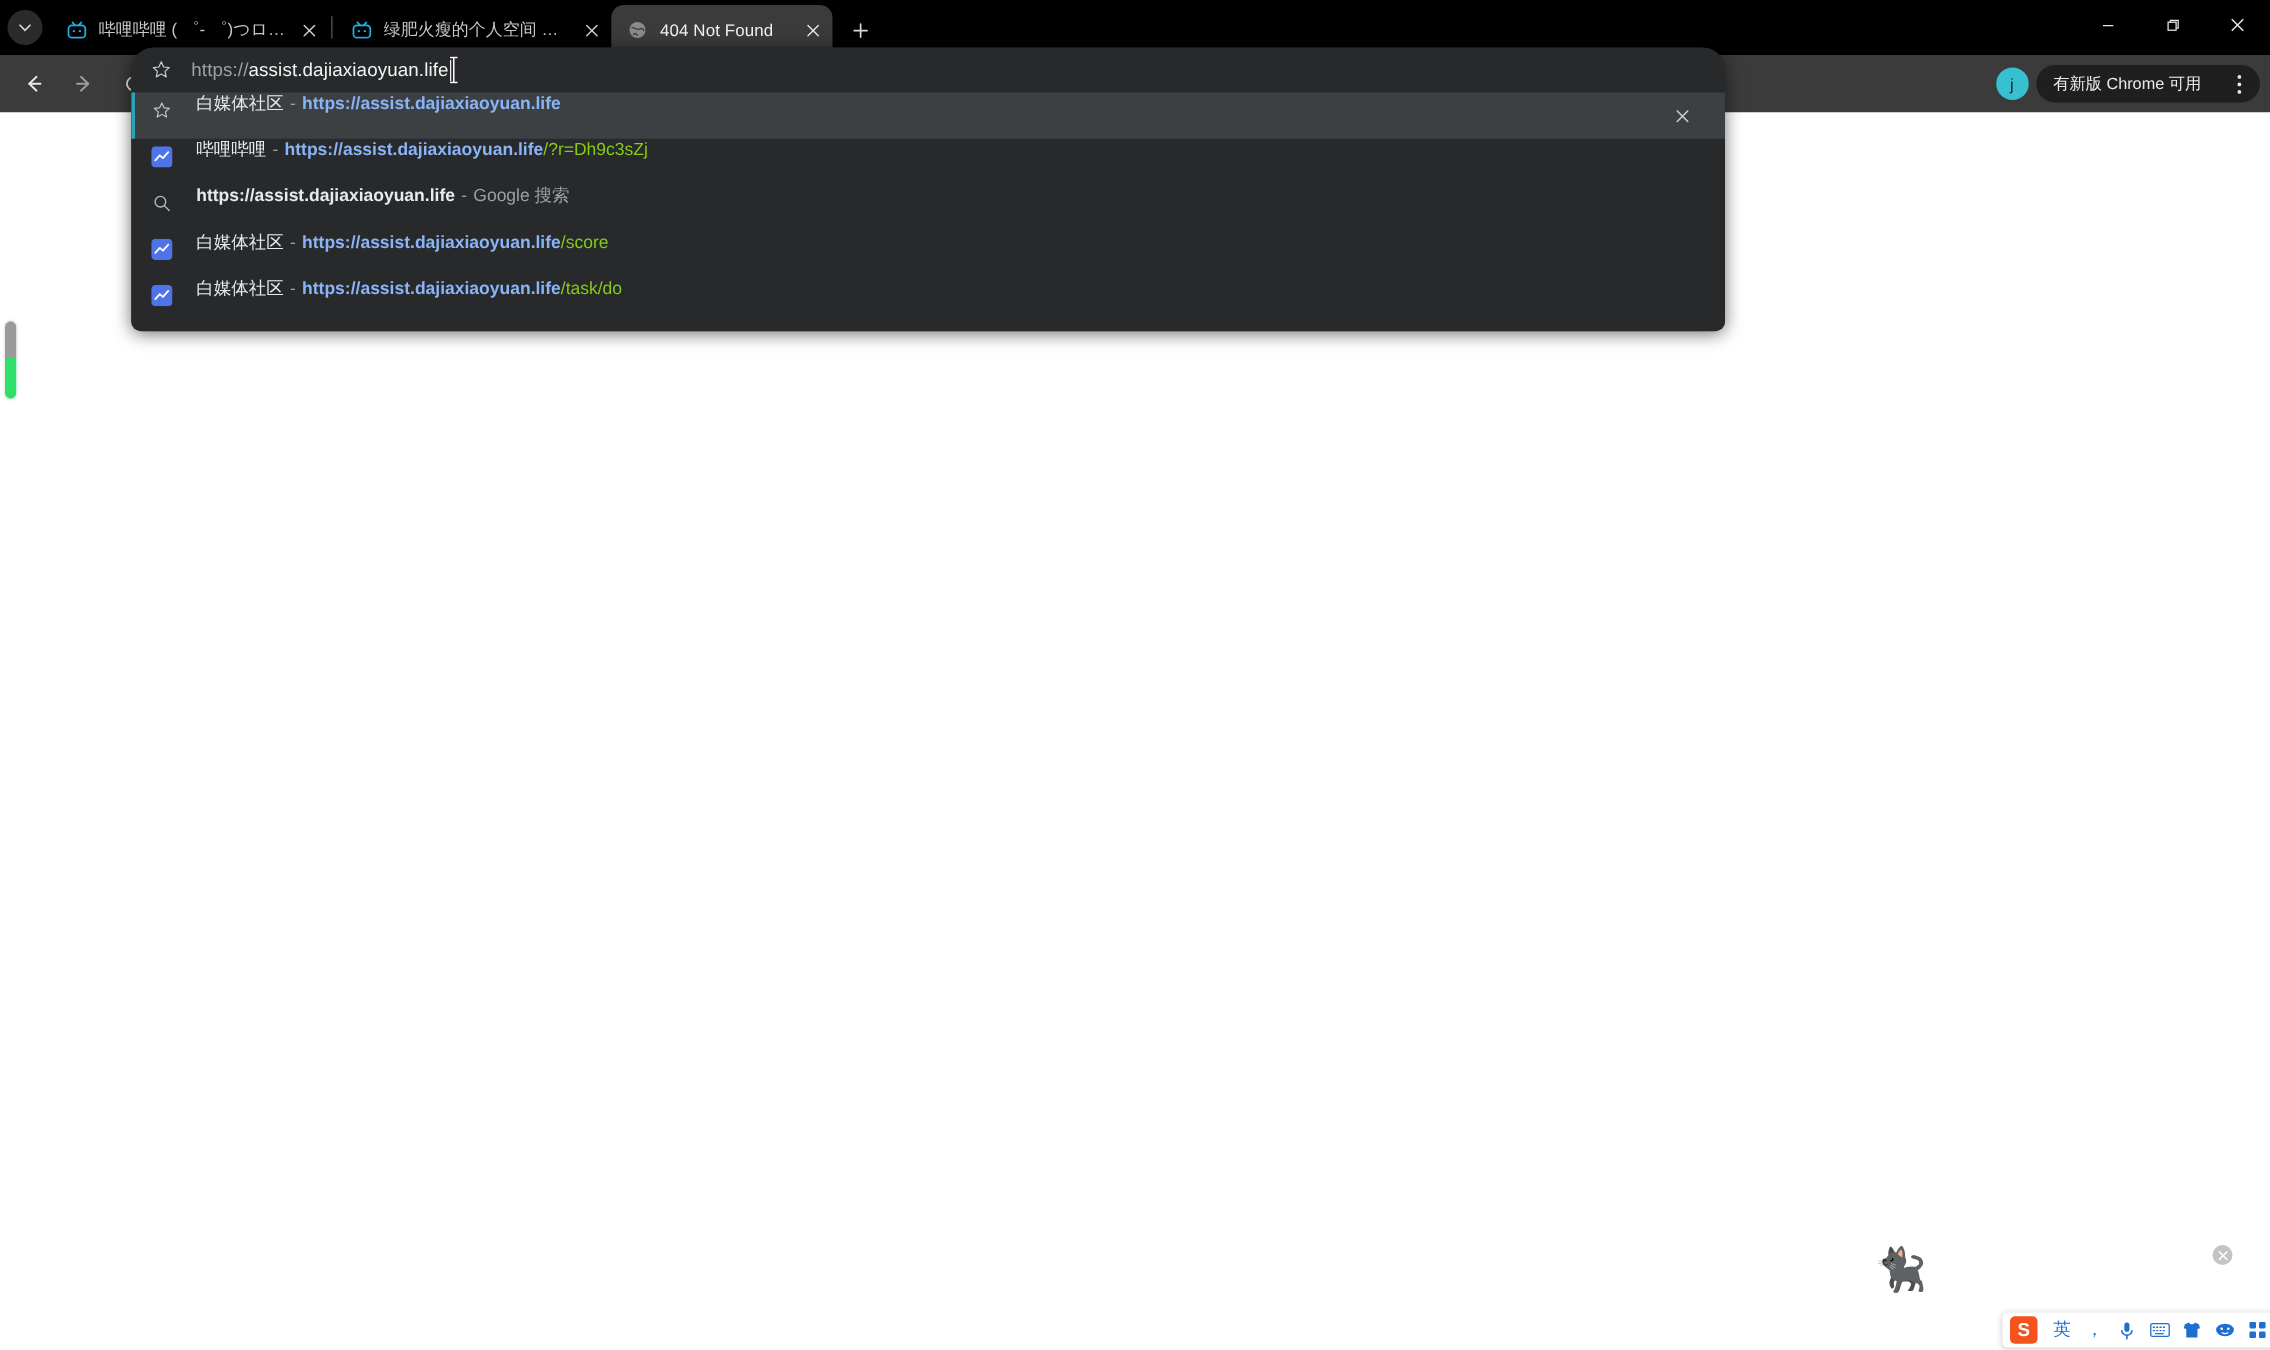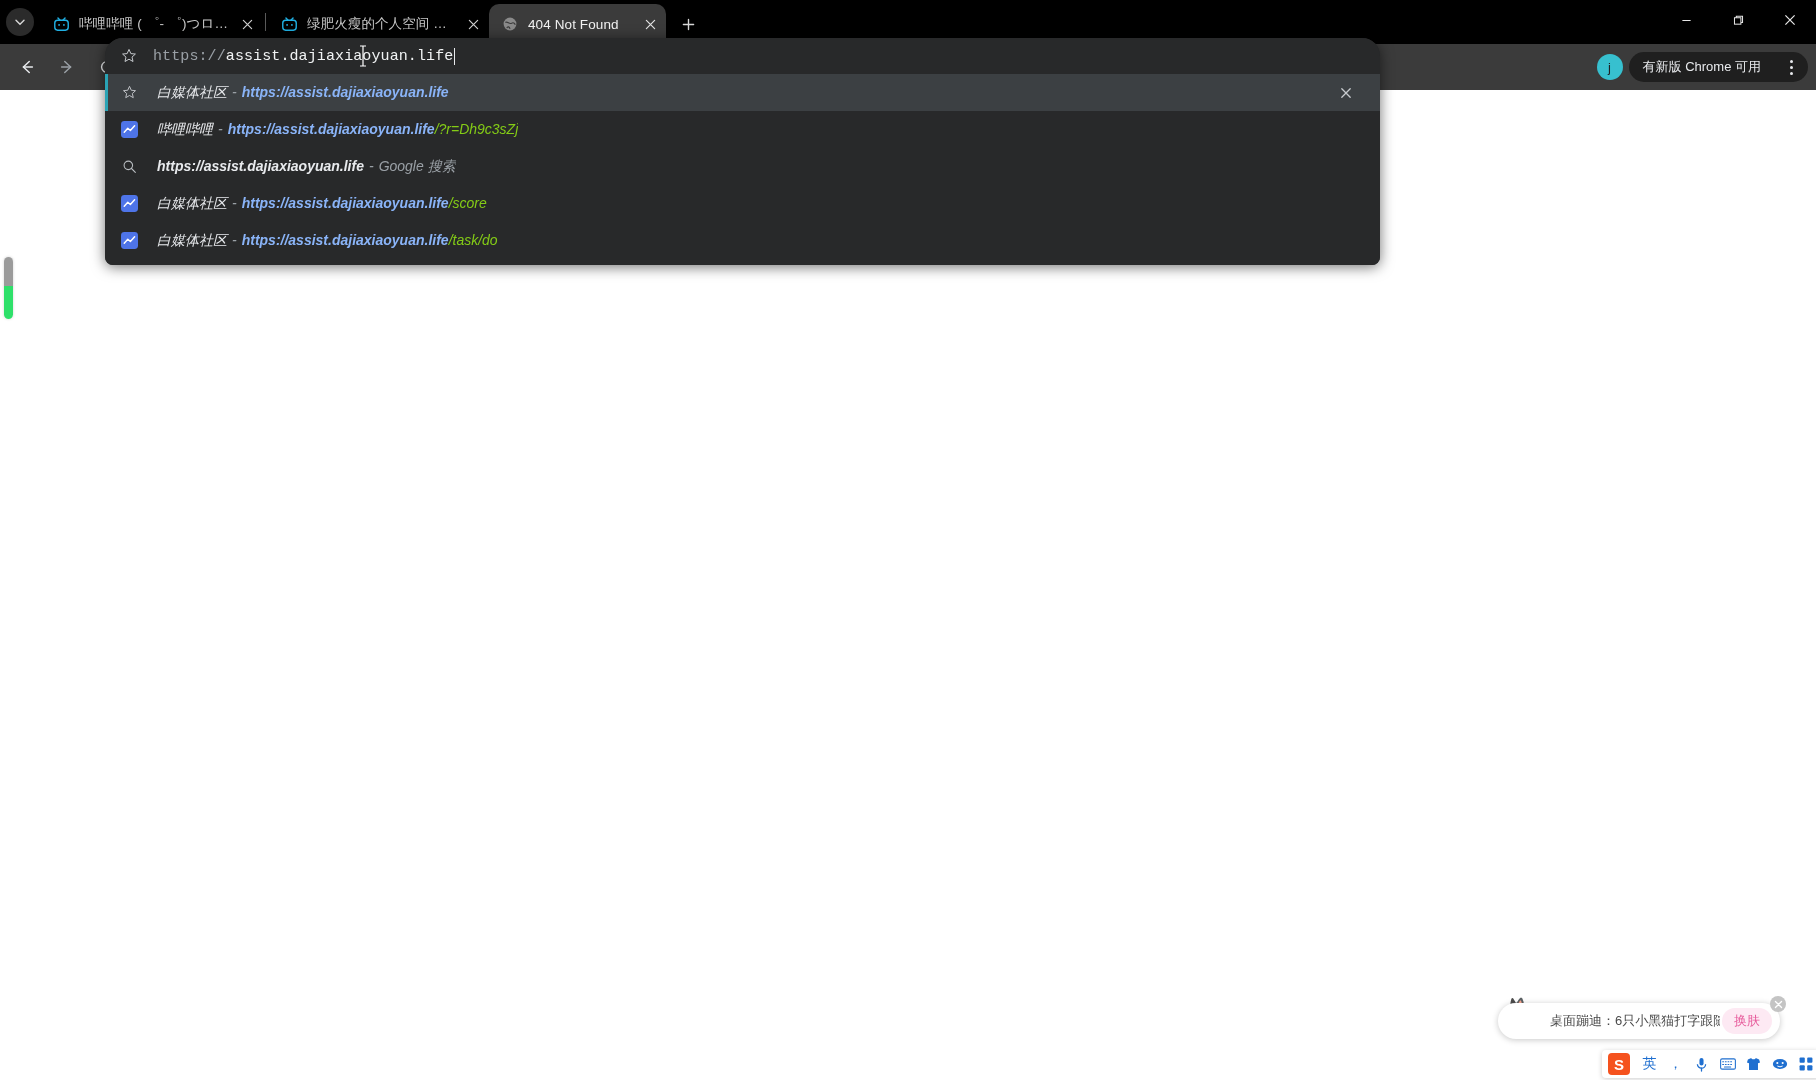--- a/index.html
+++ b/index.html
@@ -108,21 +108,20 @@
     border-radius:18px 18px 8px 8px;
     background:#28292a;
     box-shadow:0 2px 14px rgba(0,0,0,.55);
     overflow:hidden;
   }
   .omnibox-input-row {
     height:36px;
     display:flex; align-items:center;
     padding:0 10px;
     background:#28292a;
-    font-family:Liberation Mono, monospace;
   }
   .omni-icon {
     width:28px; height:28px; flex:0 0 28px;
     display:flex; align-items:center; justify-content:center;
   }
   .omni-text {
     font-size:15px; color:#e8eaed;
     white-space:nowrap; letter-spacing:0.1px;
     display:flex; align-items:center;
     margin-left:10px;
@@ -135,24 +134,23 @@
   }
   .ibeam {
     position:absolute; left:253px; top:7px;
     width:10px; height:22px;
   }
 
   .suggestions { background:#28292a; padding-bottom:6px; }
   .sugg {
     position:relative;
     height:37px;
-    display:flex; align-items:center;
+    display:flex; align-items:flex-start;
     padding-left:10px; padding-right:0;
     cursor:pointer;
-    font-style:italic;
   }
   .sugg.selected { background:#3c4043; }
   .sugg.selected::before {
     content:""; position:absolute; left:0; top:0;
     width:3px; height:100%; background:#2aa3b5;
   }
   .sugg-icon {
     width:28px; height:28px; flex:0 0 28px;
     display:flex; align-items:center; justify-content:center;
     margin-right:14px;
@@ -496,24 +494,20 @@
 
     </div>
   </div>
 
   <div class="page">
     <div class="edge-widget"></div>
   </div>
 
   <div class="ime-pet">🐈‍⬛</div>
 
-  <div class="ime-banner">
-    <span class="ime-banner-text">桌面蹦迪：6只小黑猫打字跟随</span>
-    <span class="ime-skin-btn">换肤</span>
-  </div>
 
   <div class="ime-banner-close">
     <svg width="9" height="9" viewBox="0 0 10 10">
       <path d="M1.6 1.6 L8.4 8.4 M8.4 1.6 L1.6 8.4" stroke="#ffffff" stroke-width="1.4" stroke-linecap="round"></path>
     </svg>
   </div>
 
   <div class="ime-bar">
     <span class="ime-logo">S</span>
     <span class="ime-item">英</span>

